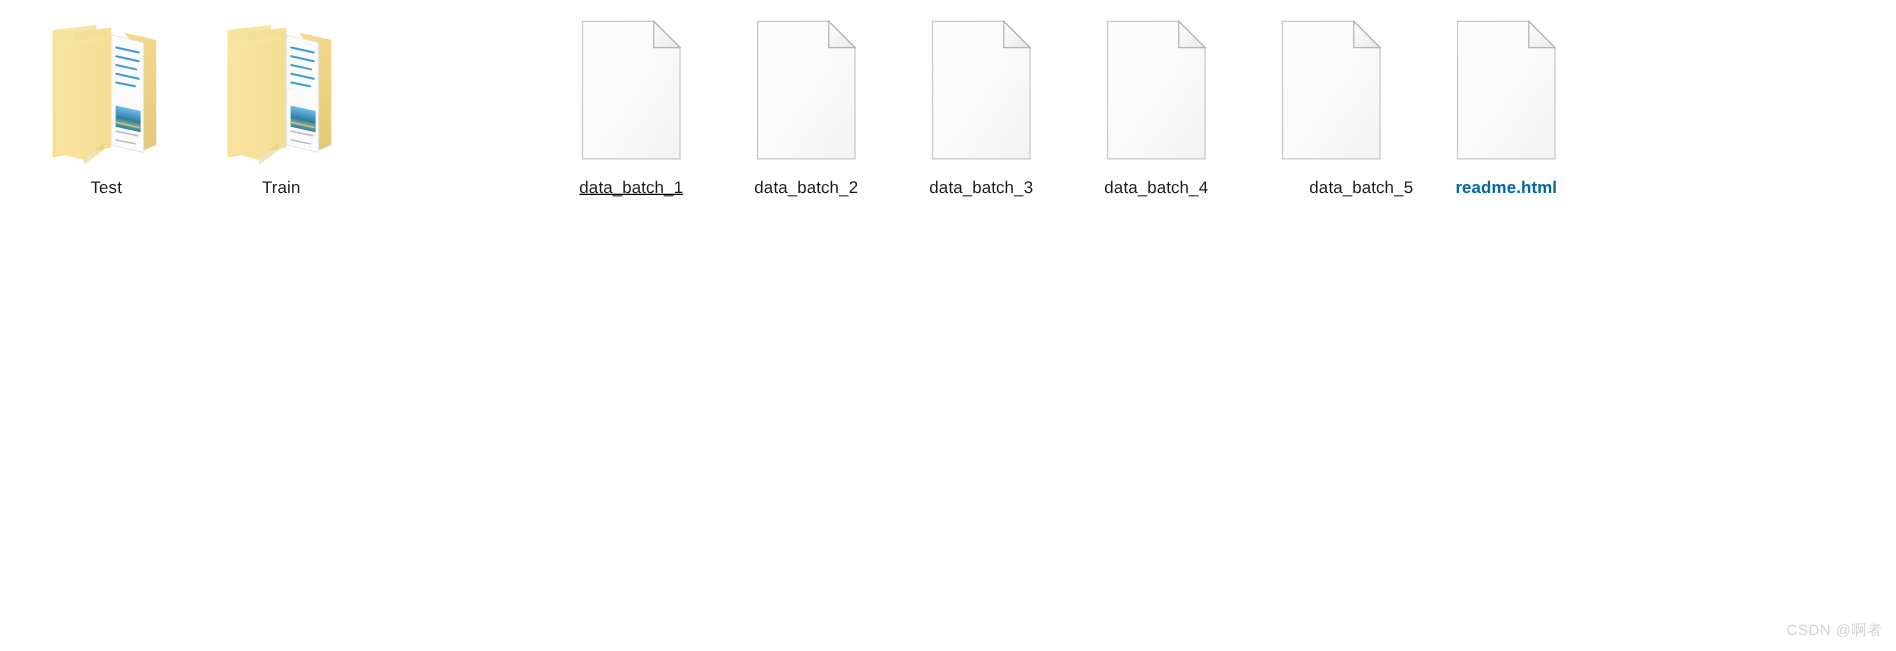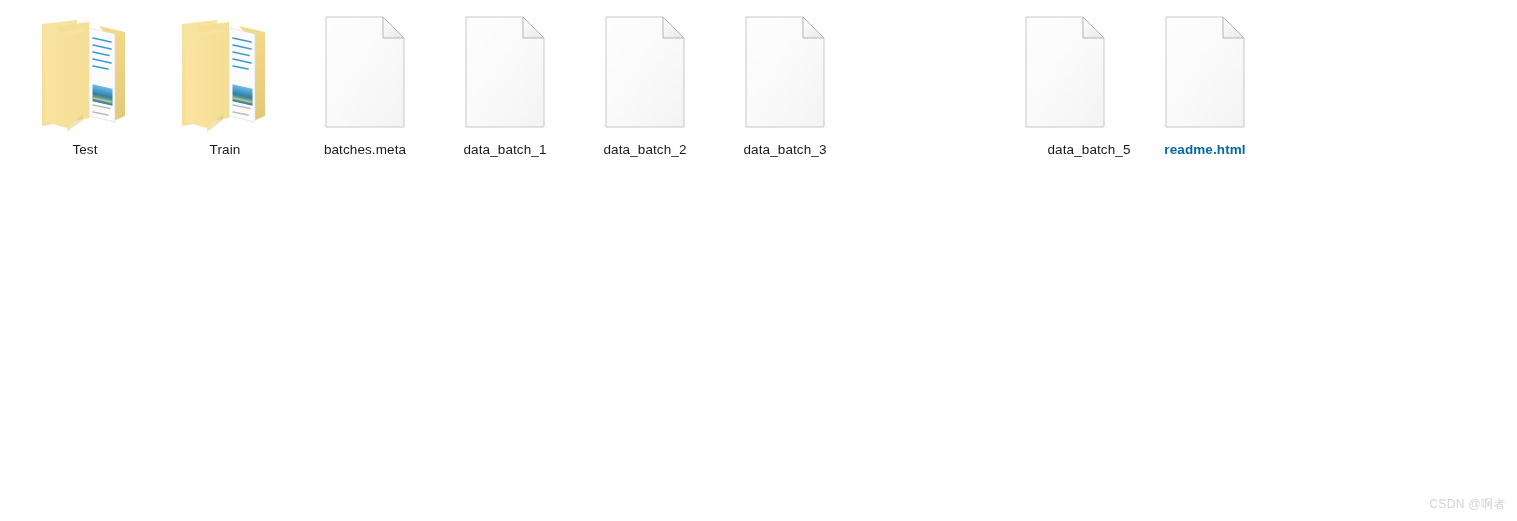--- a/index.html
+++ b/index.html
@@ -186,43 +186,21 @@
       </g>
     </g>
 
     <path d="M8,26 L46,18 L46,104 L30,118 L8,112 Z" fill="url(#fFront)"></path>
     <path d="M8,26 L46,18 L46,22 L8,30 Z" fill="#F7E3A1" opacity="0.75"></path>
     <path d="M30,118 L46,104 L46,110 L30,122 Z" fill="#E2C878" opacity="0.5"></path>
   </svg>
       </div>
       <div class="item-label" style="color: rgb(26, 26, 26);">Test</div>
     </div>
-    <div class="file-item" style="left: 295px;">
-      <div class="icon-box">
-  <svg class="file-svg" viewBox="0 0 96 122">
-    <defs>
-      <linearGradient id="pg" x1="0" y1="0" x2="1" y2="1">
-        <stop offset="0" stop-color="#FDFDFD"></stop>
-        <stop offset="0.5" stop-color="#FAFAFA"></stop>
-        <stop offset="1" stop-color="#F3F3F3"></stop>
-      </linearGradient>
-      <linearGradient id="fold" x1="0" y1="0" x2="1" y2="1">
-        <stop offset="0" stop-color="#FFFFFF"></stop>
-        <stop offset="1" stop-color="#E8E8E8"></stop>
-      </linearGradient>
-    </defs>
-
-    <path d="M9,7 L66,7 L87,28 L87,117 L9,117 Z" fill="url(#pg)" stroke="#C8C8C8" stroke-width="1" stroke-linejoin="miter"></path>
-
-    <path d="M66,7 L87,28 L66,28 Z" fill="url(#fold)" stroke="#B4B4B4" stroke-width="1" stroke-linejoin="miter"></path>
-  </svg>
-      </div>
-      <div class="item-label" style="color: rgb(26, 26, 26);">batches.meta</div>
-    </div>
-    <div class="file-item" style="left: 435px;">
+    <div class="file-item" style="left: 435px; text-decoration: underline;">
       <div class="icon-box">
   <svg class="file-svg" viewBox="0 0 96 122">
     <defs>
       <linearGradient id="pg" x1="0" y1="0" x2="1" y2="1">
         <stop offset="0" stop-color="#FDFDFD"></stop>
         <stop offset="0.5" stop-color="#FAFAFA"></stop>
         <stop offset="1" stop-color="#F3F3F3"></stop>
       </linearGradient>
       <linearGradient id="fold" x1="0" y1="0" x2="1" y2="1">
         <stop offset="0" stop-color="#FFFFFF"></stop>
@@ -274,20 +252,42 @@
       </linearGradient>
     </defs>
 
     <path d="M9,7 L66,7 L87,28 L87,117 L9,117 Z" fill="url(#pg)" stroke="#C8C8C8" stroke-width="1" stroke-linejoin="miter"></path>
 
     <path d="M66,7 L87,28 L66,28 Z" fill="url(#fold)" stroke="#B4B4B4" stroke-width="1" stroke-linejoin="miter"></path>
   </svg>
       </div>
       <div class="item-label" style="color: rgb(26, 26, 26);">data_batch_3</div>
     </div>
+    <div class="file-item" style="left: 855px;">
+      <div class="icon-box">
+  <svg class="file-svg" viewBox="0 0 96 122">
+    <defs>
+      <linearGradient id="pg" x1="0" y1="0" x2="1" y2="1">
+        <stop offset="0" stop-color="#FDFDFD"></stop>
+        <stop offset="0.5" stop-color="#FAFAFA"></stop>
+        <stop offset="1" stop-color="#F3F3F3"></stop>
+      </linearGradient>
+      <linearGradient id="fold" x1="0" y1="0" x2="1" y2="1">
+        <stop offset="0" stop-color="#FFFFFF"></stop>
+        <stop offset="1" stop-color="#E8E8E8"></stop>
+      </linearGradient>
+    </defs>
+
+    <path d="M9,7 L66,7 L87,28 L87,117 L9,117 Z" fill="url(#pg)" stroke="#C8C8C8" stroke-width="1" stroke-linejoin="miter"></path>
+
+    <path d="M66,7 L87,28 L66,28 Z" fill="url(#fold)" stroke="#B4B4B4" stroke-width="1" stroke-linejoin="miter"></path>
+  </svg>
+      </div>
+      <div class="item-label" style="color: rgb(26, 26, 26);">data_batch_4</div>
+    </div>
     <div class="file-item" style="left: 995px;">
       <div class="icon-box">
   <svg class="file-svg" viewBox="0 0 96 122">
     <defs>
       <linearGradient id="pg" x1="0" y1="0" x2="1" y2="1">
         <stop offset="0" stop-color="#FDFDFD"></stop>
         <stop offset="0.5" stop-color="#FAFAFA"></stop>
         <stop offset="1" stop-color="#F3F3F3"></stop>
       </linearGradient>
       <linearGradient id="fold" x1="0" y1="0" x2="1" y2="1">

